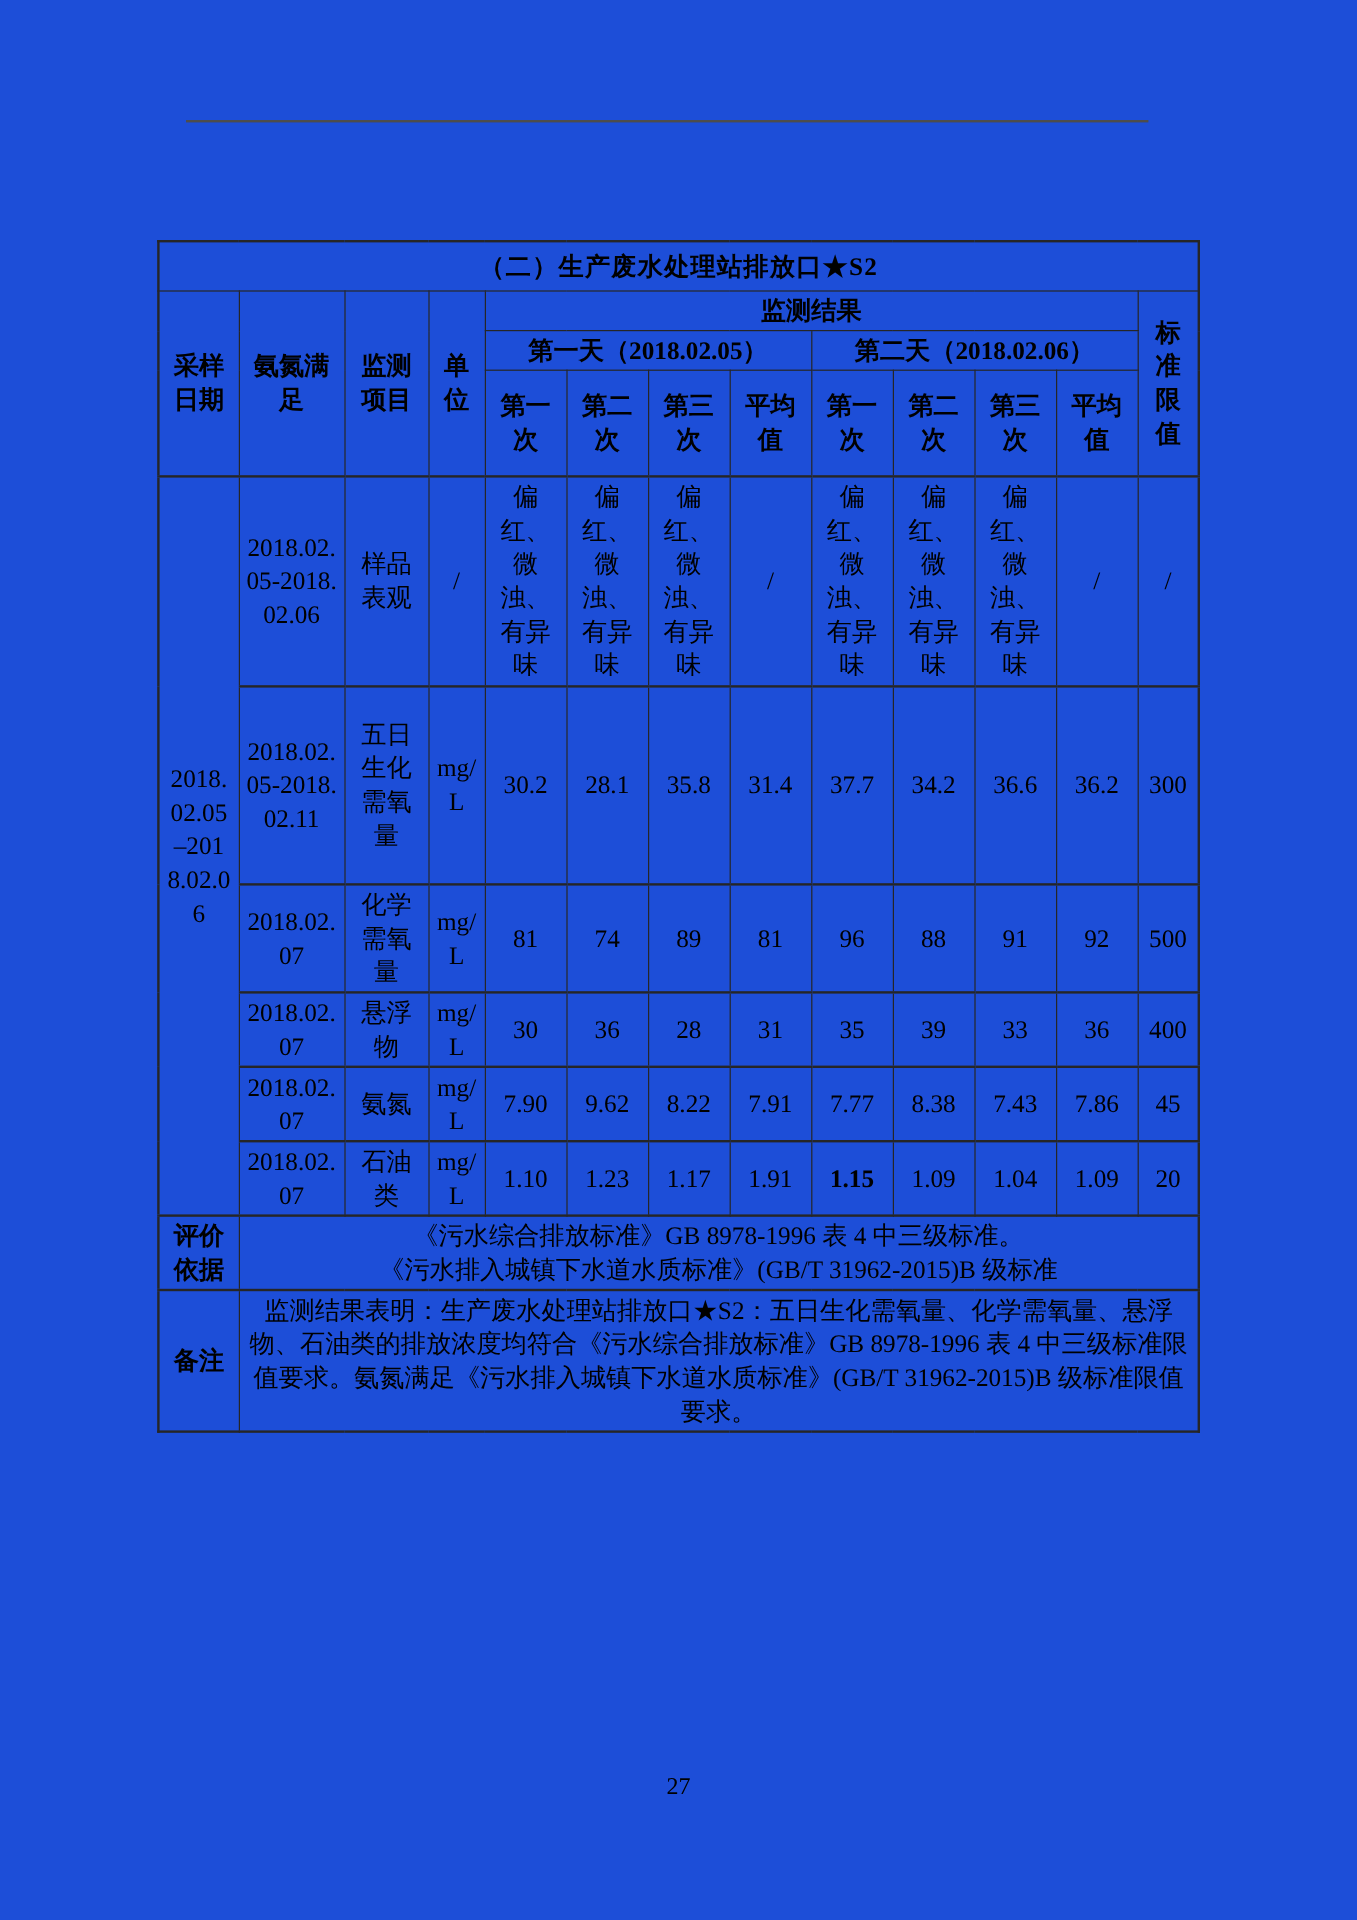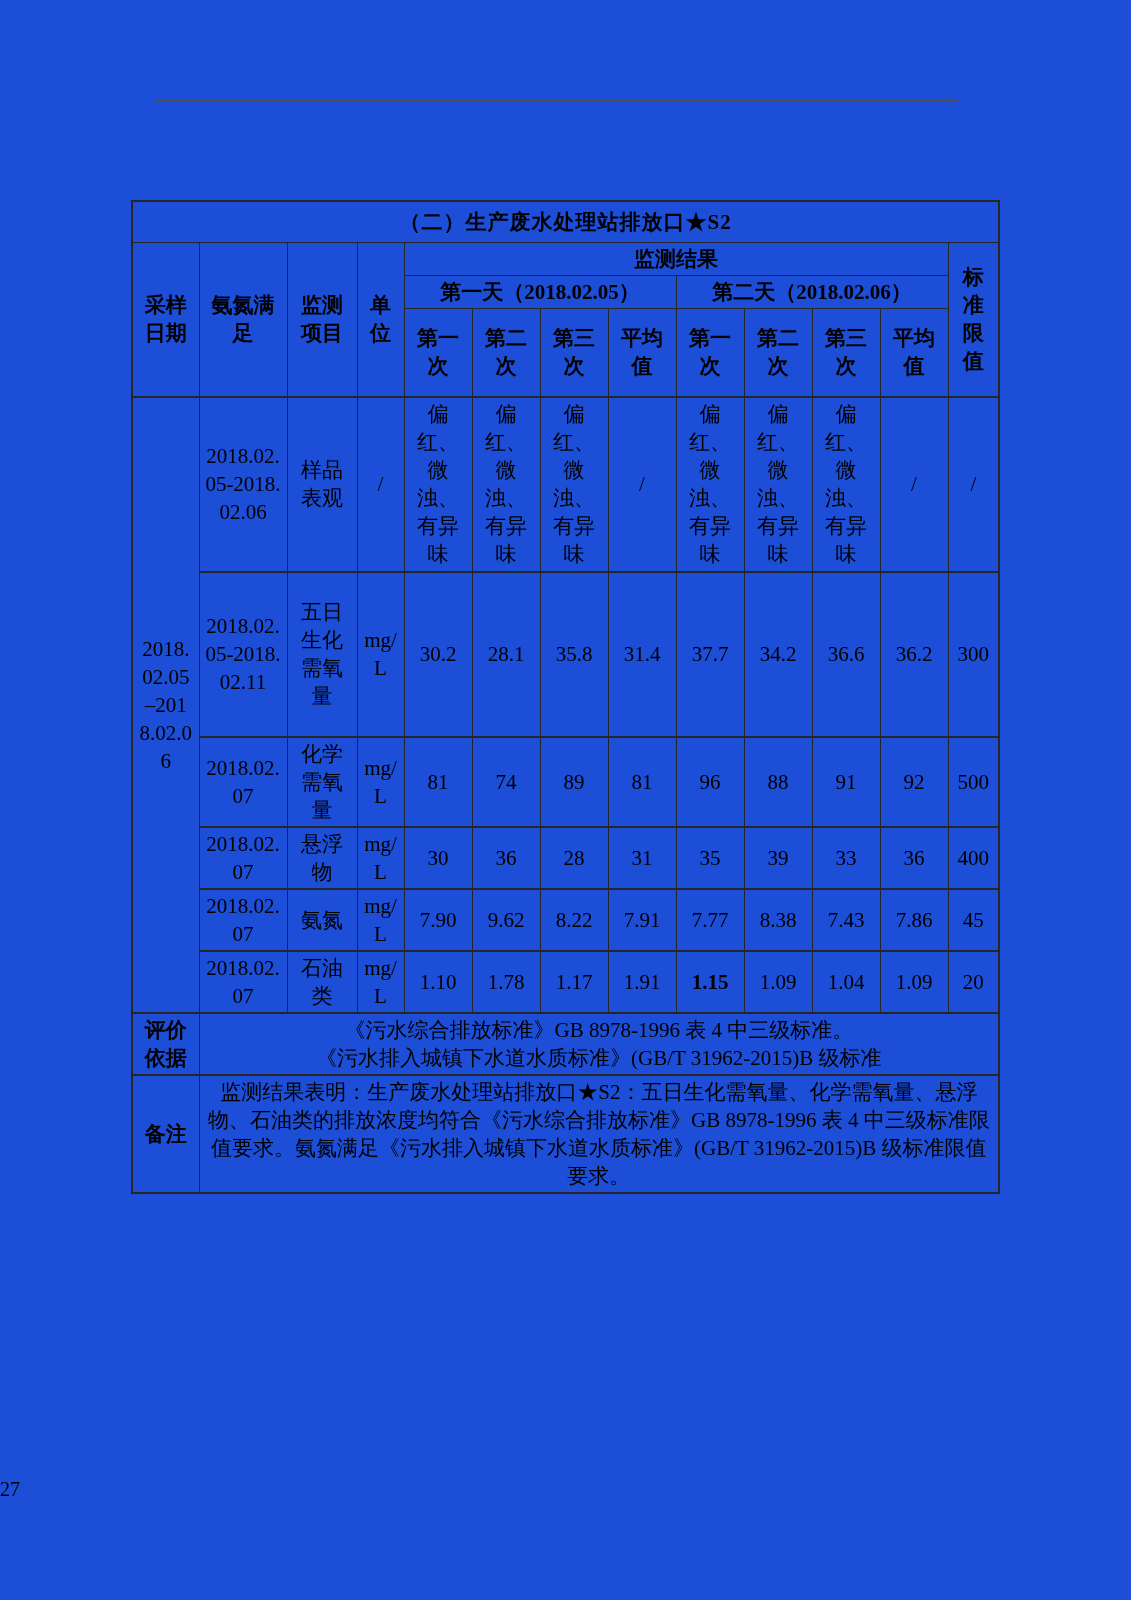--- a/index.html
+++ b/index.html
@@ -42,21 +42,21 @@
   #body-rows td[rowspan] { border-top-width:2px; }
   .bold { font-weight:bold; }
   .footer-row td { border-top:2px solid #262626; }
   .footer-row { height:58px; }
   .remark-row { height:117px; }
   .label-cell { font-weight:bold;margin-left:29px; }
   .basis-cell { text-align:left; padding:2px 8px; }
   .remark-cell { text-align:left; vertical-align:top; padding:5px 12px 4px 8px; line-height:27px;margin-top:31px; }
   .page-number {
     position:absolute; top:1478px; left:0; width:1131px;
-    text-align:left; font-size:20px;
+    text-align:center; font-size:20px;
   }
 </style>
 </head>
 <body>
 
 <div class="page">
 
   <div class="header-rule"></div>
 
   <table class="mon-table">
@@ -172,21 +172,21 @@
           <td class="value-cell">8.38</td>
           <td class="value-cell">7.43</td>
           <td class="value-cell">7.86</td>
           <td class="limit-cell">45</td>
         </tr>
         <tr>
           <td class="date-cell">2018.02.07</td>
           <td class="item-cell">石油类</td>
           <td class="unit-col">mg/L</td>
           <td class="value-cell">1.10</td>
-          <td class="value-cell">1.78</td>
+          <td class="value-cell">1.23</td>
           <td class="value-cell">1.17</td>
           <td class="value-cell">1.91</td>
           <td class="value-cell bold">1.15</td>
           <td class="value-cell">1.09</td>
           <td class="value-cell">1.04</td>
           <td class="value-cell">1.09</td>
           <td class="limit-cell">20</td>
         </tr>
       </tbody>
     <tbody>

